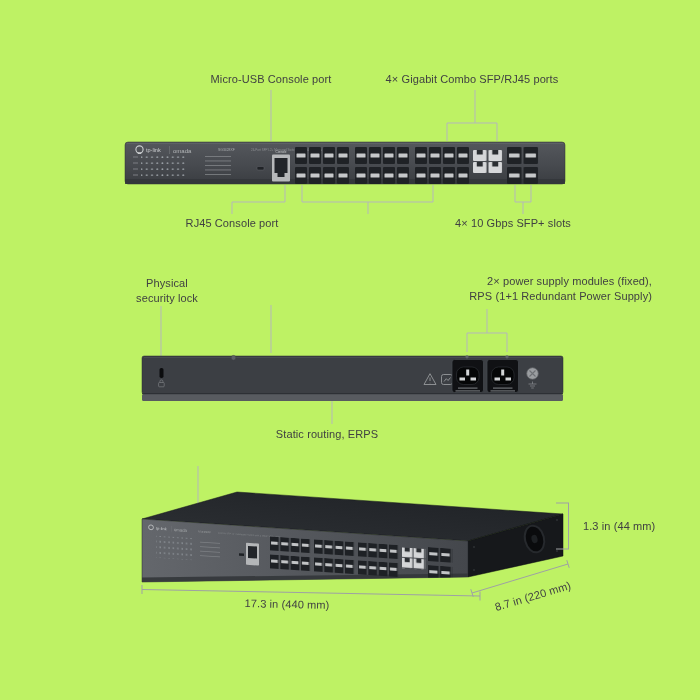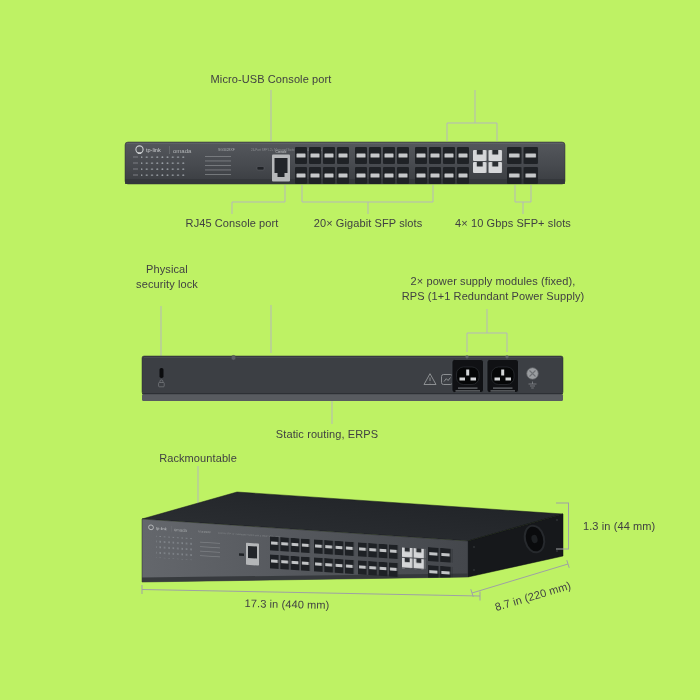--- a/index.html
+++ b/index.html
@@ -275,37 +275,36 @@
 
   <g stroke="#9ea1a4" stroke-width="1" fill="none">
     <path d="M142,585 V594 M480,591.5 V600.5 M142,589.5 L480,596"></path>
     <path d="M470.8,589.2 L473.2,596.8 M566.8,560.2 L569.2,567.8 M472,593 L568,564"></path>
     <path d="M556,503 H569 M556,549 H569 M568.5,503 V549"></path>
   </g>
 </svg>
 
 <div class="label" style="left:171px;top:72px;width:200px;">Micro-USB Console port</div>
 
+<div class="label" style="left:372px;top:72px;width:200px;">4× Gigabit Combo SFP/RJ45 ports</div>
 
 <div class="label" style="left:132px;top:216px;width:200px;">RJ45 Console port</div>
 
-<div class="label" style="left:268px;top:216px;width:200px;">20× Gigabit SFP slots</div>
 
 <div class="label" style="left:413px;top:216px;width:200px;">4× 10 Gbps SFP+ slots</div>
 
-<div class="label" style="left:87px;top:262px;width:160px;">Physical
+<div class="label" style="left:87px;top:276px;width:160px;">Physical
 security lock</div>
 
 
-<div class="label" style="left:343px;top:274px;width:300px;">2× power supply modules (fixed),
+<div class="label" style="left:352px;top:274px;width:300px;text-align:right;">2× power supply modules (fixed),
 RPS (1+1 Redundant Power Supply)</div>
 
 <div class="label" style="left:227px;top:427px;width:200px;">Static routing, ERPS</div>
 
-<div class="label" style="left:98px;top:451px;width:200px;">Rackmountable</div>
 
 <div class="label" style="left:187px;top:597px;width:200px;transform:rotate(1.2deg);">17.3 in (440 mm)</div>
 
 <div class="label" style="left:438px;top:589px;width:190px;transform:rotate(-16.5deg);">8.7 in (220 mm)</div>
 
 <div class="label left" style="left:583px;top:519px;width:110px;">1.3 in (44 mm)</div>
 
 </div>
 
 </body></html>

